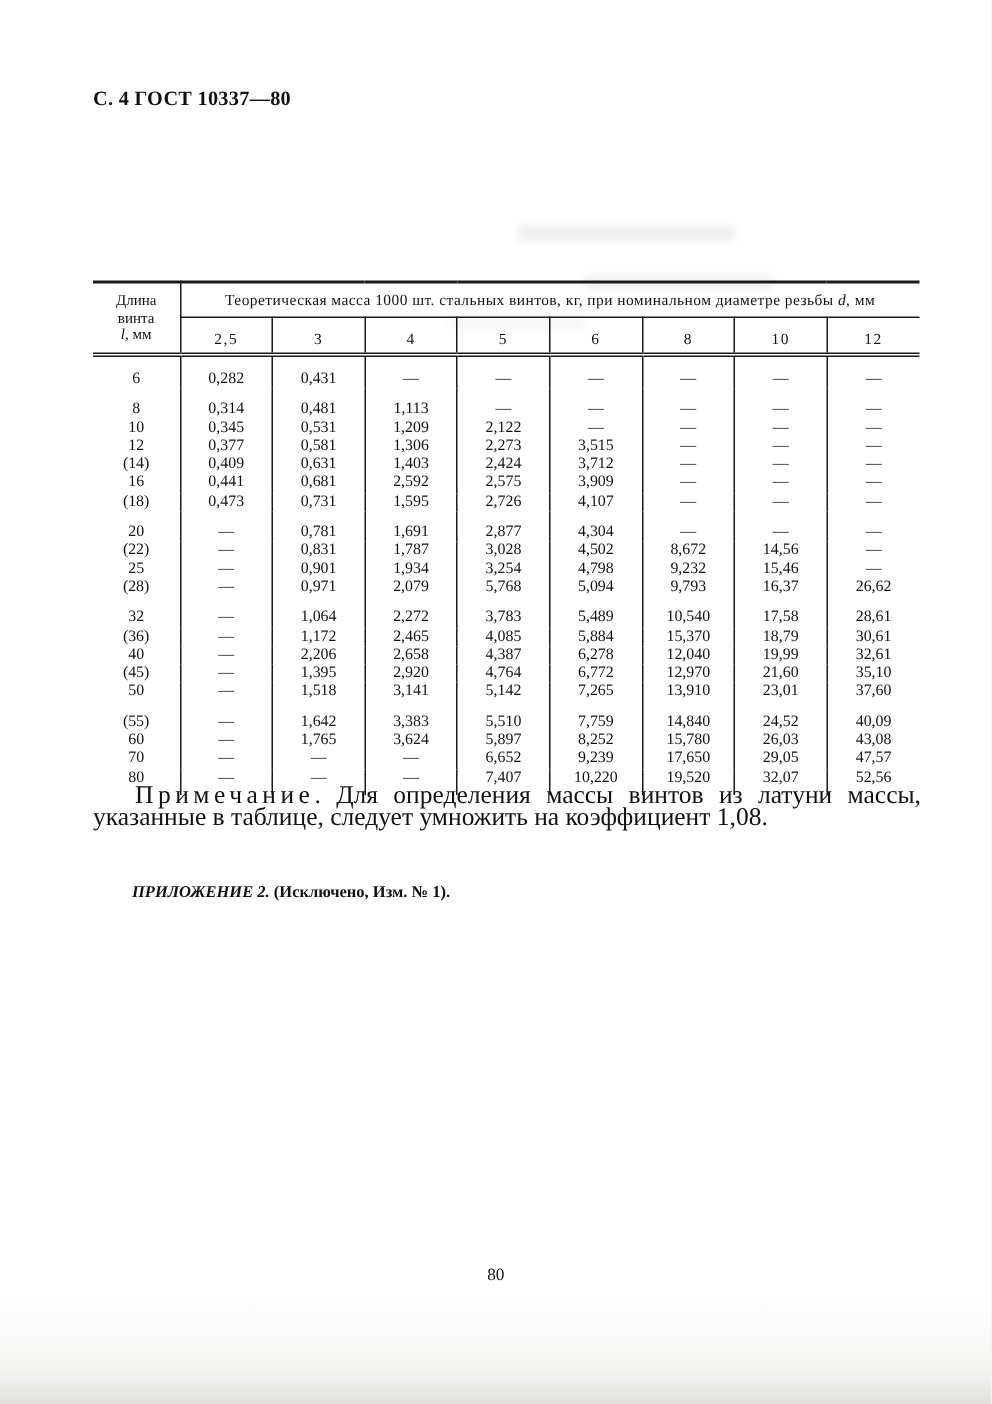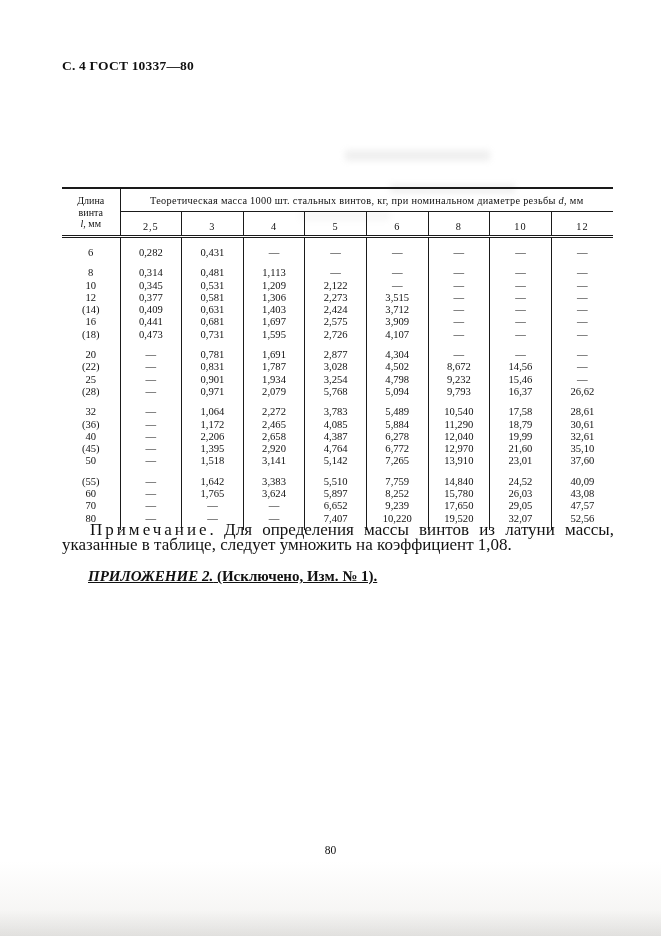--- a/index.html
+++ b/index.html
@@ -69,21 +69,21 @@
 
   
   .note {
     position:absolute; left:62px; top:506px; width:552px;
     font-size:17px; line-height:14.5px; text-align:justify;
     text-indent:28px;
   }
   .note .note-label { letter-spacing:3px; }
 
   .appendix2 {
-    position:absolute; left:88px; top:568px; font-size:15px;text-decoration:underline;
+    position:absolute; left:88px; top:589px; font-size:11px;
   }
   .appendix2 .a2-italic { font-style:italic; font-weight:bold; }
   .appendix2 .a2-bold { font-weight:bold; }
 
   .page-number {
     position:absolute; left:0; right:0; top:844px;
     text-align:center; font-size:11.5px;
   }
 </style>
 </head>
@@ -186,21 +186,21 @@
             <td class="v">2,424</td>
             <td class="v">3,712</td>
             <td class="v">—</td>
             <td class="v">—</td>
             <td class="v">—</td>
           </tr>
           <tr>
             <td>16</td>
             <td class="v">0,441</td>
             <td class="v">0,681</td>
-            <td class="v">1,697</td>
+            <td class="v">2,592</td>
             <td class="v">2,575</td>
             <td class="v">3,909</td>
             <td class="v">—</td>
             <td class="v">—</td>
             <td class="v">—</td>
           </tr>
           <tr>
             <td>(18)</td>
             <td class="v">0,473</td>
             <td class="v">0,731</td>
@@ -266,21 +266,21 @@
             <td class="v">17,58</td>
             <td class="v">28,61</td>
           </tr>
           <tr>
             <td>(36)</td>
             <td class="v">—</td>
             <td class="v">1,172</td>
             <td class="v">2,465</td>
             <td class="v">4,085</td>
             <td class="v">5,884</td>
-            <td class="v">11,290</td>
+            <td class="v">15,370</td>
             <td class="v">18,79</td>
             <td class="v">30,61</td>
           </tr>
           <tr>
             <td>40</td>
             <td class="v">—</td>
             <td class="v">2,206</td>
             <td class="v">2,658</td>
             <td class="v">4,387</td>
             <td class="v">6,278</td>

